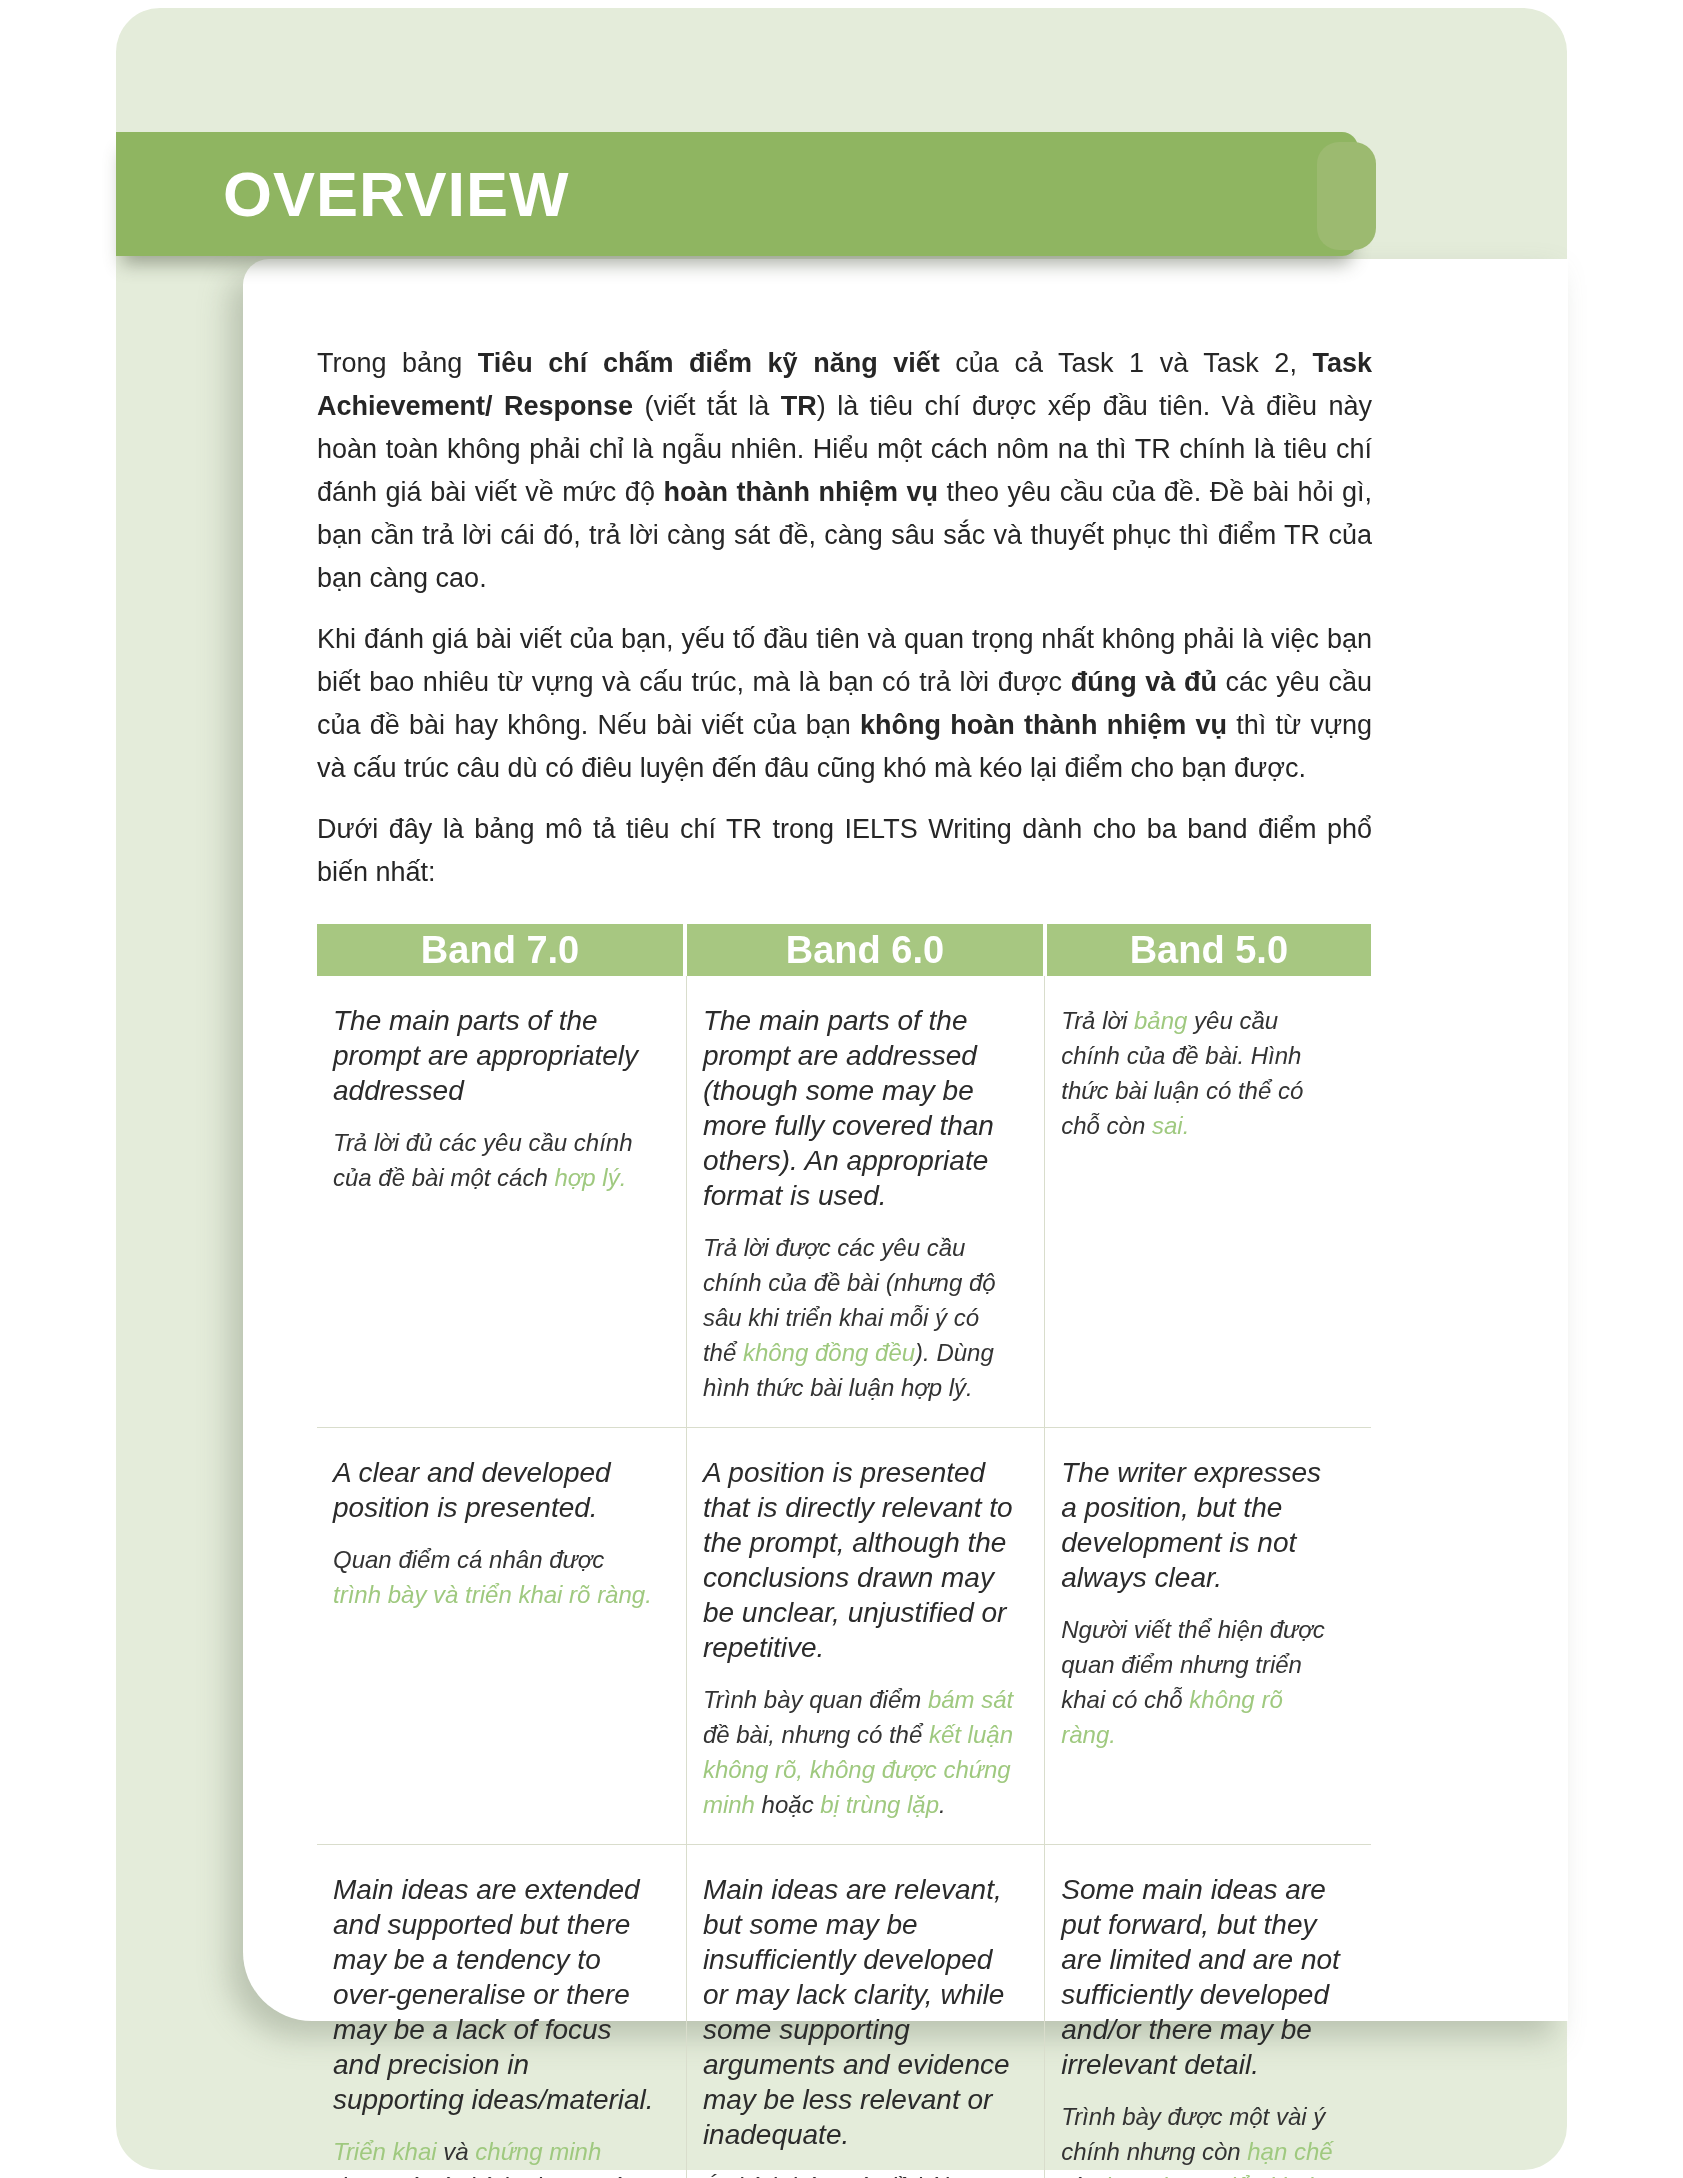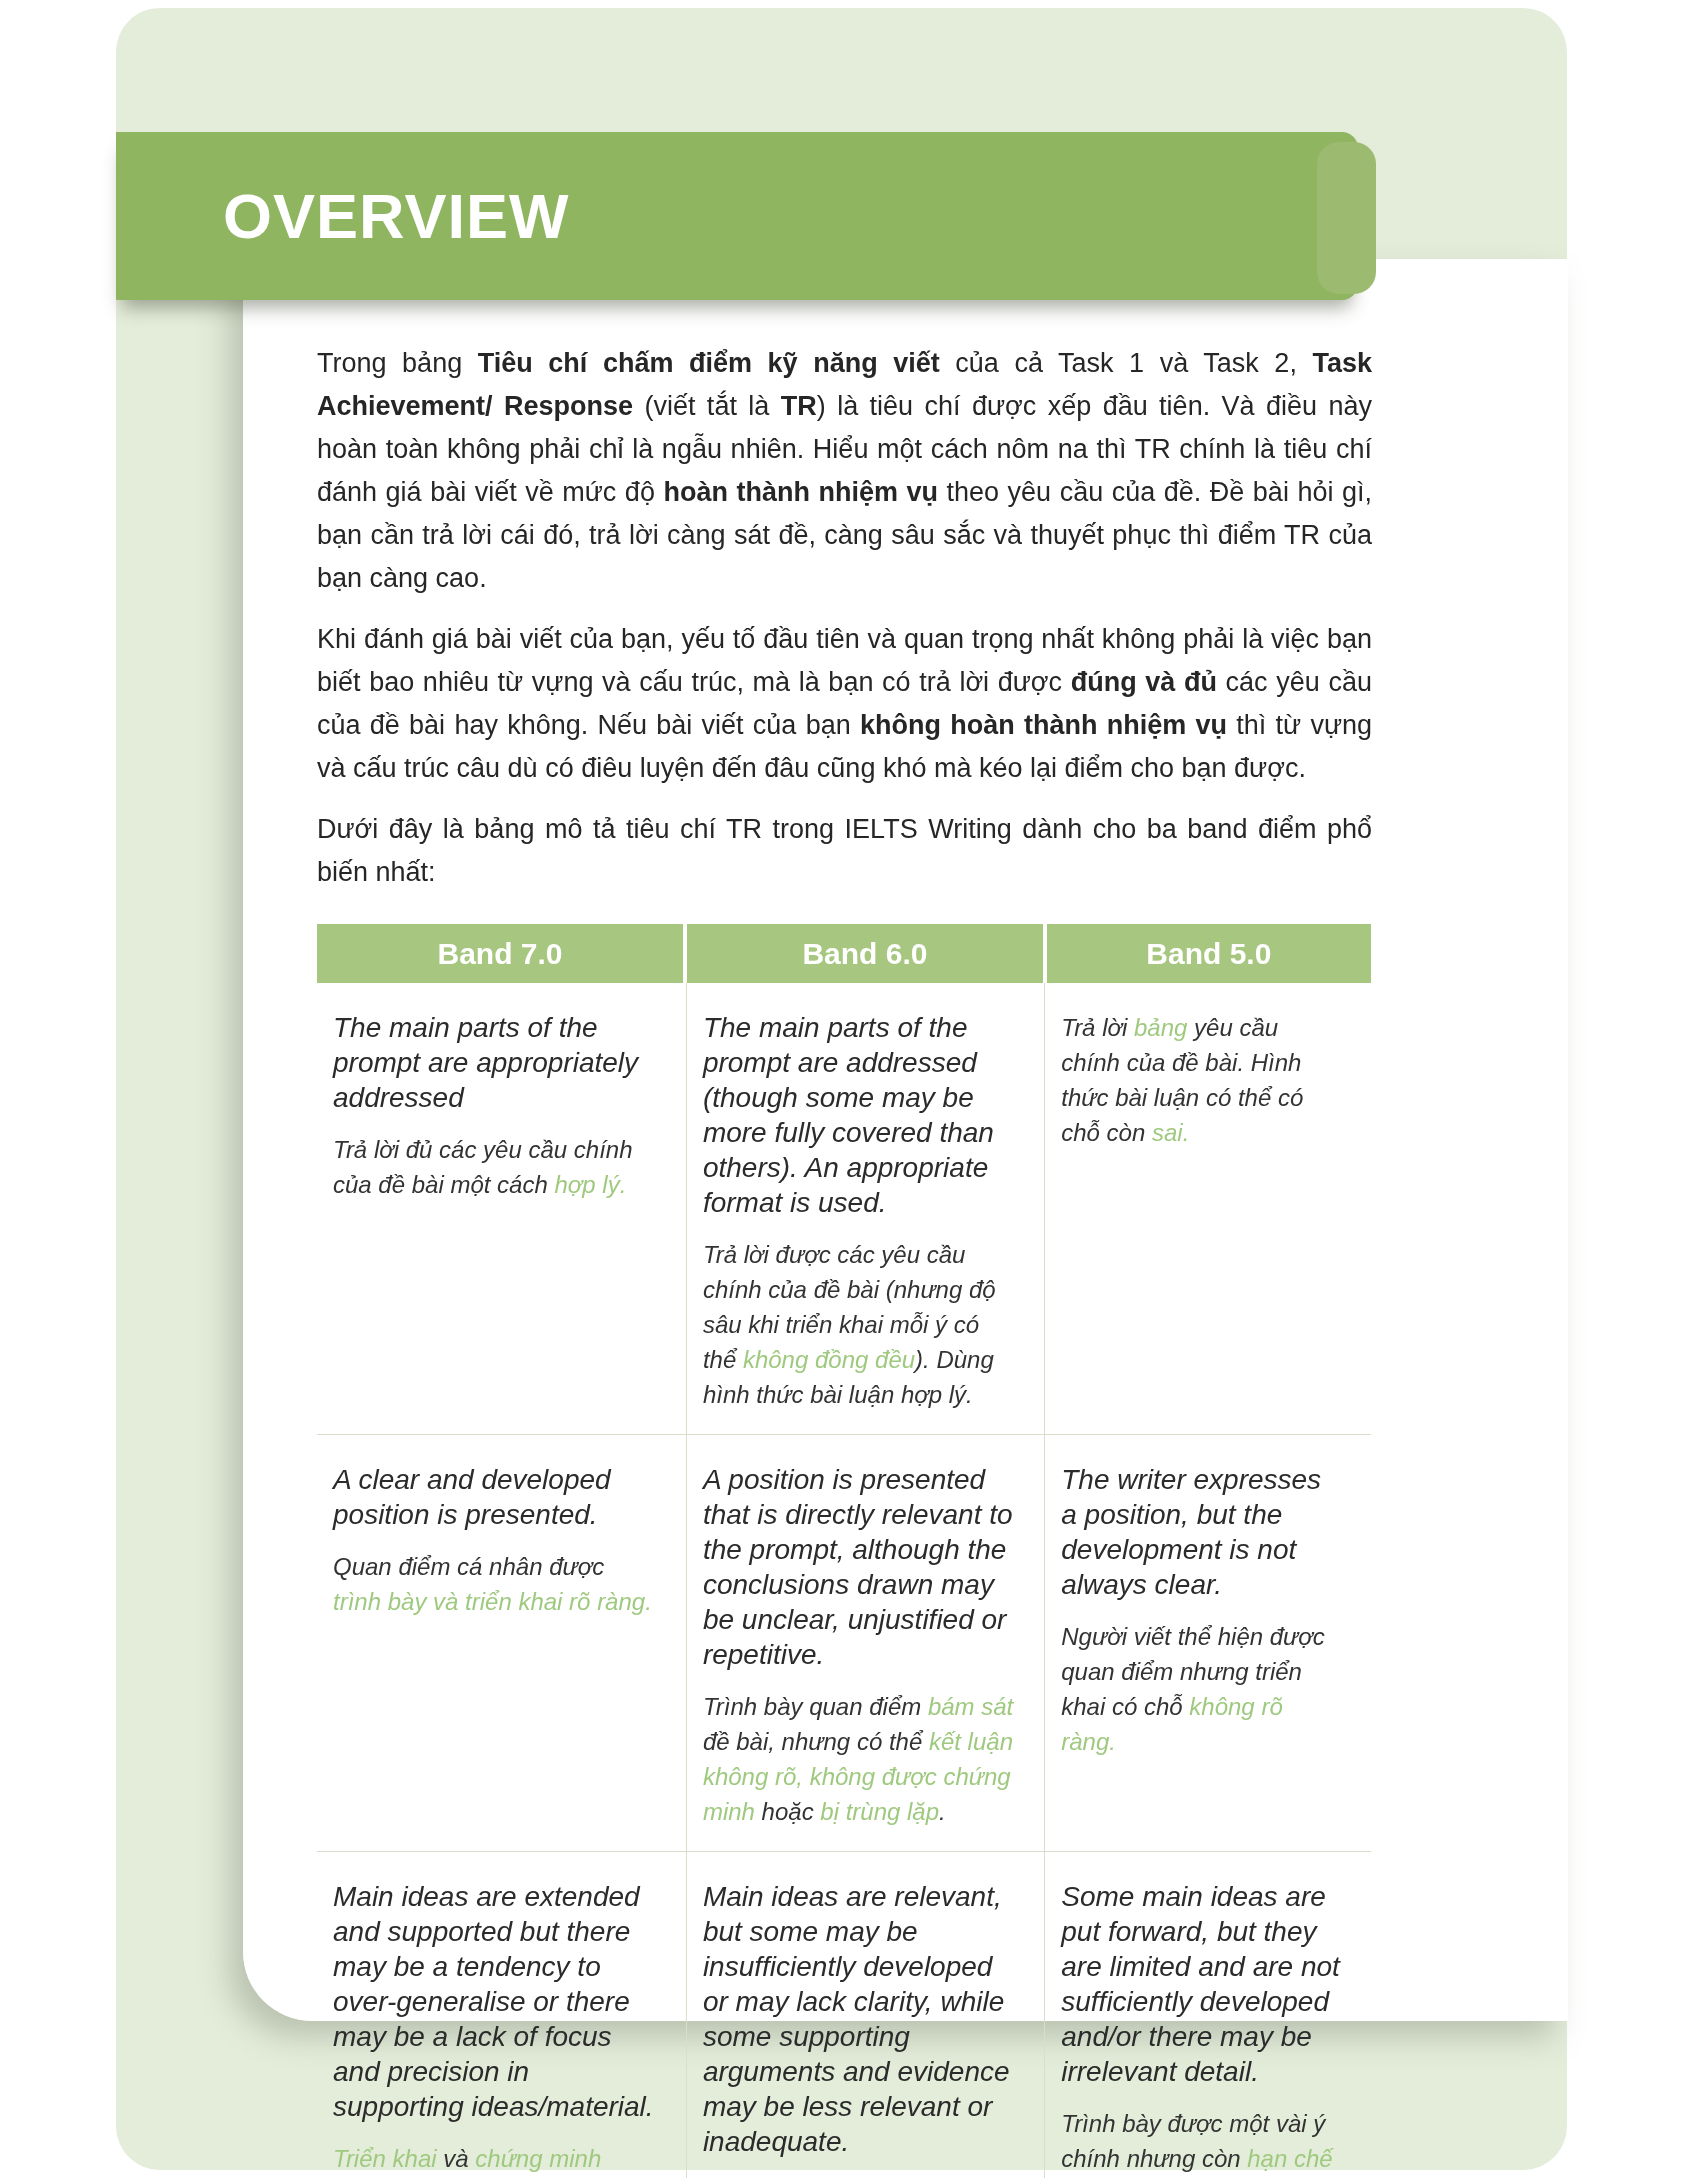--- a/index.html
+++ b/index.html
@@ -18,21 +18,21 @@
     font-family:"Liberation Sans", sans-serif;
     -webkit-font-smoothing:antialiased;
   }
   .stage{position:relative;width:1683px;height:2178px;overflow:hidden;}
 
   .green-canvas{
     position:absolute;left:116px;top:8px;width:1451px;height:2162px;
     background:var(--canvas);border-radius:44px;
   }
   .banner{
-    position:absolute;left:116px;top:132px;width:1242px;height:168px;
+    position:absolute;left:116px;top:132px;width:1242px;height:124px;
     background:var(--banner);
     border-radius:0 16px 16px 0;
     box-shadow:0 14px 18px -6px rgba(70,80,60,0.45);
     display:flex;align-items:center;
     z-index:3;
   }
   .banner::before{
     content:"";position:absolute;right:-18px;top:10px;bottom:6px;width:59px;
     background:var(--banner-ribbon);border-radius:22px;z-index:-1;
   }
@@ -57,22 +57,22 @@
     text-align:justify;
   }
   .intro p:last-child{margin-bottom:30px;}
   .intro .b{font-weight:bold;}
 
   .band-table{width:1054px;}
   .thead{
     display:grid;grid-template-columns:35fr 34fr 31fr;column-gap:4px;
   }
   .thead .hcell{
-    background:var(--thead);color:#ffffff;font-weight:bold;font-size:30px;
-    height:59px;display:flex;align-items:center;justify-content:center;
+    background:var(--thead);color:#ffffff;font-weight:bold;font-size:38px;
+    height:52px;display:flex;align-items:center;justify-content:center;
   }
   .tbody{border-bottom:2px solid #d0d4c2;}
   .trow{
     display:grid;grid-template-columns:35fr 34fr 31fr;
     border-bottom:1px solid var(--divider);
   }
   .trow:last-child{border-bottom:1px solid var(--divider);margin-bottom:18px;}
   .tcell{
     padding:27px 30px 22px 16px;
     box-sizing:border-box;

